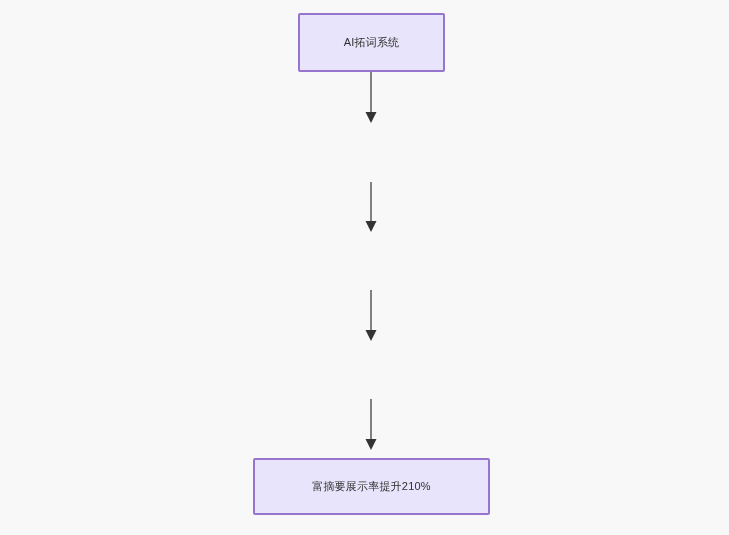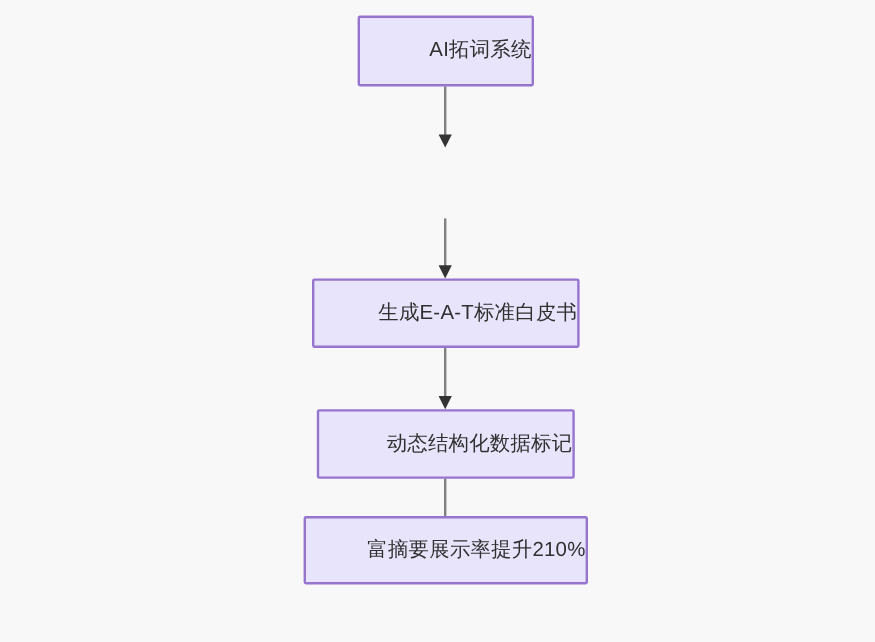--- a/index.html
+++ b/index.html
@@ -19,23 +19,23 @@
     height: 535px;
   }
   .node {
     position: absolute;
     box-sizing: border-box;
     background: #e8e4fb;
     border: 2px solid #9575cd;
     border-radius: 2px;
     display: flex;
     align-items: center;
-    justify-content: flex-end;
+    justify-content: center;
     color: #303030;
-    font-size: 17px;
+    font-size: 11px;
     line-height: 1.2;
     letter-spacing: 0.2px;
     white-space: nowrap;
     text-align: center;
   }
   .node-label {
     display: block;
   }
   .edge {
     position: absolute;
@@ -78,25 +78,19 @@
       <line x1="12" y1="0" x2="12" y2="42" stroke="#808080" stroke-width="2"></line>
       <polygon points="12,51 6.5,40 17.5,40" fill="#333333"></polygon>
     </svg>
   </div>
 
   <div class="node" id="node-1" style="left: 298px; top: 13px; width: 147px; height: 59px; background: rgb(232, 228, 251); border-color: rgb(149, 117, 205); color: rgb(48, 48, 48);">
     <span class="node-label">AI拓词系统</span>
   </div>
 
 
-  <div class="node" id="node-3" style="left: 260px; top: 232px; width: 223px; height: 58px; background: rgb(232, 228, 251); border-color: rgb(149, 117, 205); color: rgb(48, 48, 48);">
-    <span class="node-label">生成E-A-T标准白皮书</span>
-  </div>
 
-  <div class="node" id="node-4" style="left: 264px; top: 341px; width: 215px; height: 58px; background: rgb(232, 228, 251); border-color: rgb(149, 117, 205); color: rgb(48, 48, 48);">
-    <span class="node-label">动态结构化数据标记</span>
-  </div>
 
-  <div class="node" id="node-5" style="left: 253px; top: 430px; width: 237px; height: 57px; background: rgb(232, 228, 251); border-color: rgb(149, 117, 205); color: rgb(48, 48, 48);">
+  <div class="node" id="node-5" style="left: 253px; top: 458px; width: 237px; height: 57px; background: rgb(232, 228, 251); border-color: rgb(149, 117, 205); color: rgb(48, 48, 48);">
     <span class="node-label">富摘要展示率提升210%</span>
   </div>
 
 </div>
 
 </body></html>

